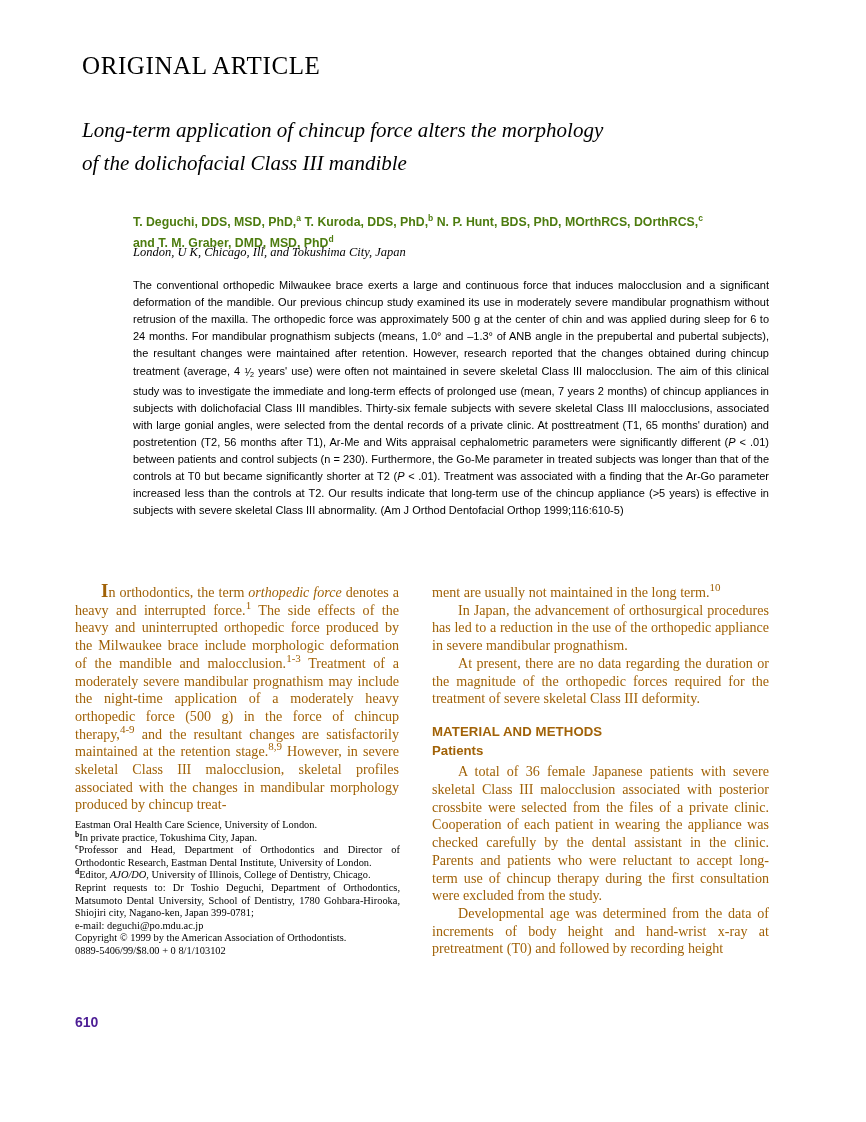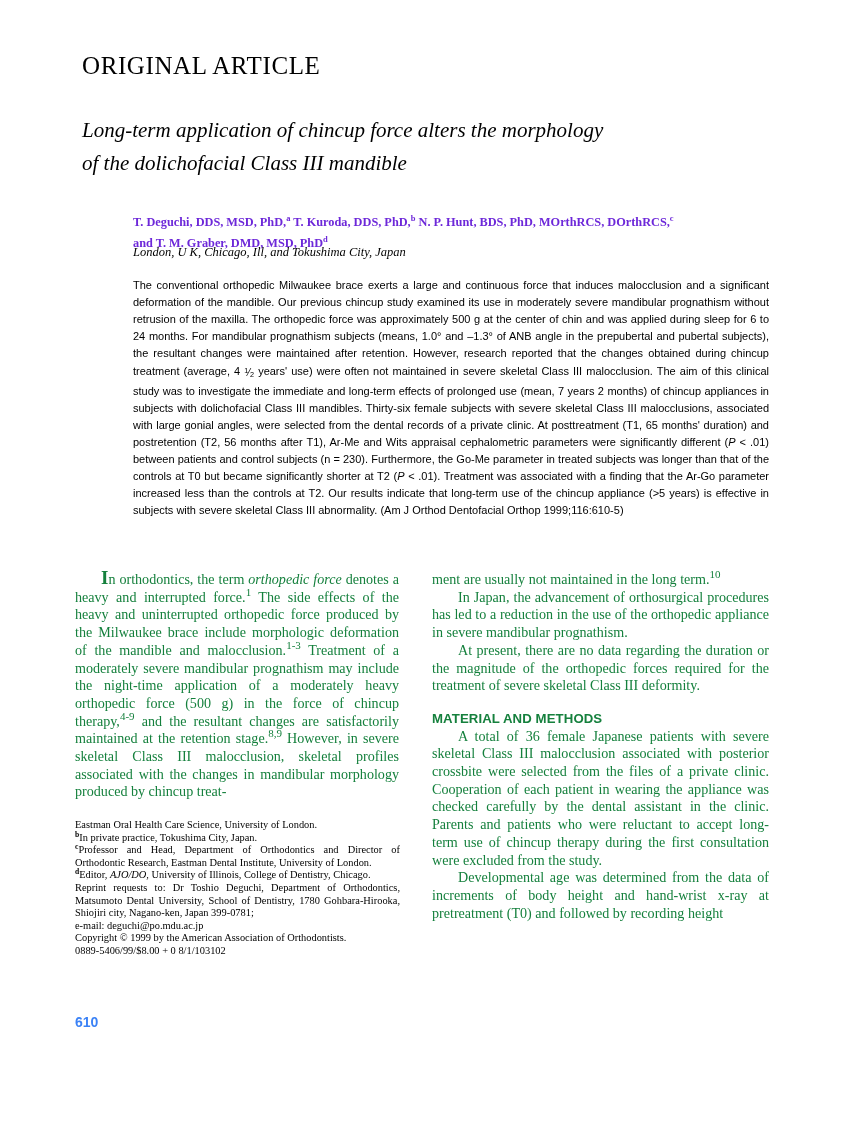--- a/index.html
+++ b/index.html
@@ -49,25 +49,25 @@
     font-weight: 400;
     color: #000;
   }
 
   
   .authors {
     position: absolute;
     left: 133px;
     top: 210px;
     width: 640px;
-    font-family: Liberation Serif, serif;
+    font-family: Liberation Sans, sans-serif;
     font-weight: bold;
     font-size: 12.3px;
     line-height: 16.5px;
-    color: #6d28d9;
+    color: #4d7c0f;
   }
   .authors sup { font-size: 8.5px; vertical-align: super; font-weight: bold; }
 
   .affil {
     position: absolute;
     left: 133px;
     top: 245px;
     width: 640px;
     font-family: "Liberation Serif", serif;
     font-style: italic;
@@ -94,27 +94,27 @@
     display: inline-block;
     vertical-align: -0.1em;
     font-size: 0.92em;
   }
   .frac sup { font-size: 0.72em; vertical-align: 0.45em; }
   .frac sub { font-size: 0.72em; vertical-align: -0.12em; }
 
   
   .col {
     position: absolute;
-    top: 571px;
+    top: 584px;
     width: 324px;
     font-family: "Liberation Serif", serif;
     font-size: 14.1px;
     line-height: 17.7px;
     text-align: justify;
-    color: #15803d;
+    color: #a16207;
   }
   .col-left  { left: 75px; }
   .col-right { left: 432px; width: 337px; }
 
   .col p {
     margin: 0;
     text-indent: 26px;
   }
   .col p.noindent { text-indent: 0; }
   .col i { font-style: italic; }
@@ -165,21 +165,21 @@
   }
   .issn { letter-spacing: 0px; }
 
   .folio {
     position: absolute;
     left: 75px;
     top: 1014px;
     font-family: "Liberation Sans", sans-serif;
     font-weight: bold;
     font-size: 14px;
-    color: #3b82f6;
+    color: #4c1d95;
   }
 </style>
 </head>
 <body>
 
 <div class="page">
 
   <div class="kicker">ORIGINAL ARTICLE</div>
 
   <div class="article-title">
@@ -199,20 +199,21 @@
 
   <div class="col col-left">
     <p class="dropcapline"><span class="dropcap">I</span><span>n orthodontics, the term </span><i>orthopedic force</i><span> denotes a heavy and interrupted force.</span><sup>1</sup><span> The side effects of the heavy and uninterrupted orthopedic force produced by the Milwaukee brace include morphologic deformation of the mandible and malocclusion.</span><sup>1-3</sup><span> Treatment of a moderately severe mandibular prognathism may include the night-time application of a moderately heavy orthopedic force (500 g) in the force of chincup therapy,</span><sup>4-9</sup><span> and the resultant changes are satisfactorily maintained at the retention stage.</span><sup>8,9</sup><span> However, in severe skeletal Class III malocclusion, skeletal profiles associated with the changes in mandibular morphology produced by chincup treat-</span></p>
   </div>
 
   <div class="col col-right">
     <p class="noindent"><span>ment are usually not maintained in the long term.</span><sup>10</sup></p>
     <p>In Japan, the advancement of orthosurgical procedures has led to a reduction in the use of the orthopedic appliance in severe mandibular prognathism.</p>
     <p>At present, there are no data regarding the duration or the magnitude of the orthopedic forces required for the treatment of severe skeletal Class III deformity.</p>
     <h2 class="sec">MATERIAL AND METHODS</h2>
+    <h3 class="sub">Patients</h3>
     <p>A total of 36 female Japanese patients with severe skeletal Class III malocclusion associated with posterior crossbite were selected from the files of a private clinic. Cooperation of each patient in wearing the appliance was checked carefully by the dental assistant in the clinic. Parents and patients who were reluctant to accept long-term use of chincup therapy during the first consultation were excluded from the study.</p>
     <p>Developmental age was determined from the data of increments of body height and hand-wrist x-ray at pretreatment (T0) and followed by recording height</p>
   </div>
 
   <div class="footnotes">
     <p class="fn">Eastman Oral Health Care Science, University of London.</p>
     <p class="fn"><sup>b</sup><span>In private practice, Tokushima City, Japan.</span></p>
     <p class="fn just"><sup>c</sup><span>Professor and Head, Department of Orthodontics and Director of Orthodontic Research, Eastman Dental Institute, University of London.</span></p>
     <p class="fn"><sup>d</sup><span>Editor, </span><i>AJO/DO</i><span>, University of Illinois, College of Dentistry, Chicago.</span></p>
     <p class="fn just">Reprint requests to: Dr Toshio Deguchi, Department of Orthodontics, Matsumoto Dental University, School of Dentistry, 1780 Gohbara-Hirooka, Shiojiri city, Nagano-ken, Japan 399-0781;</p>

